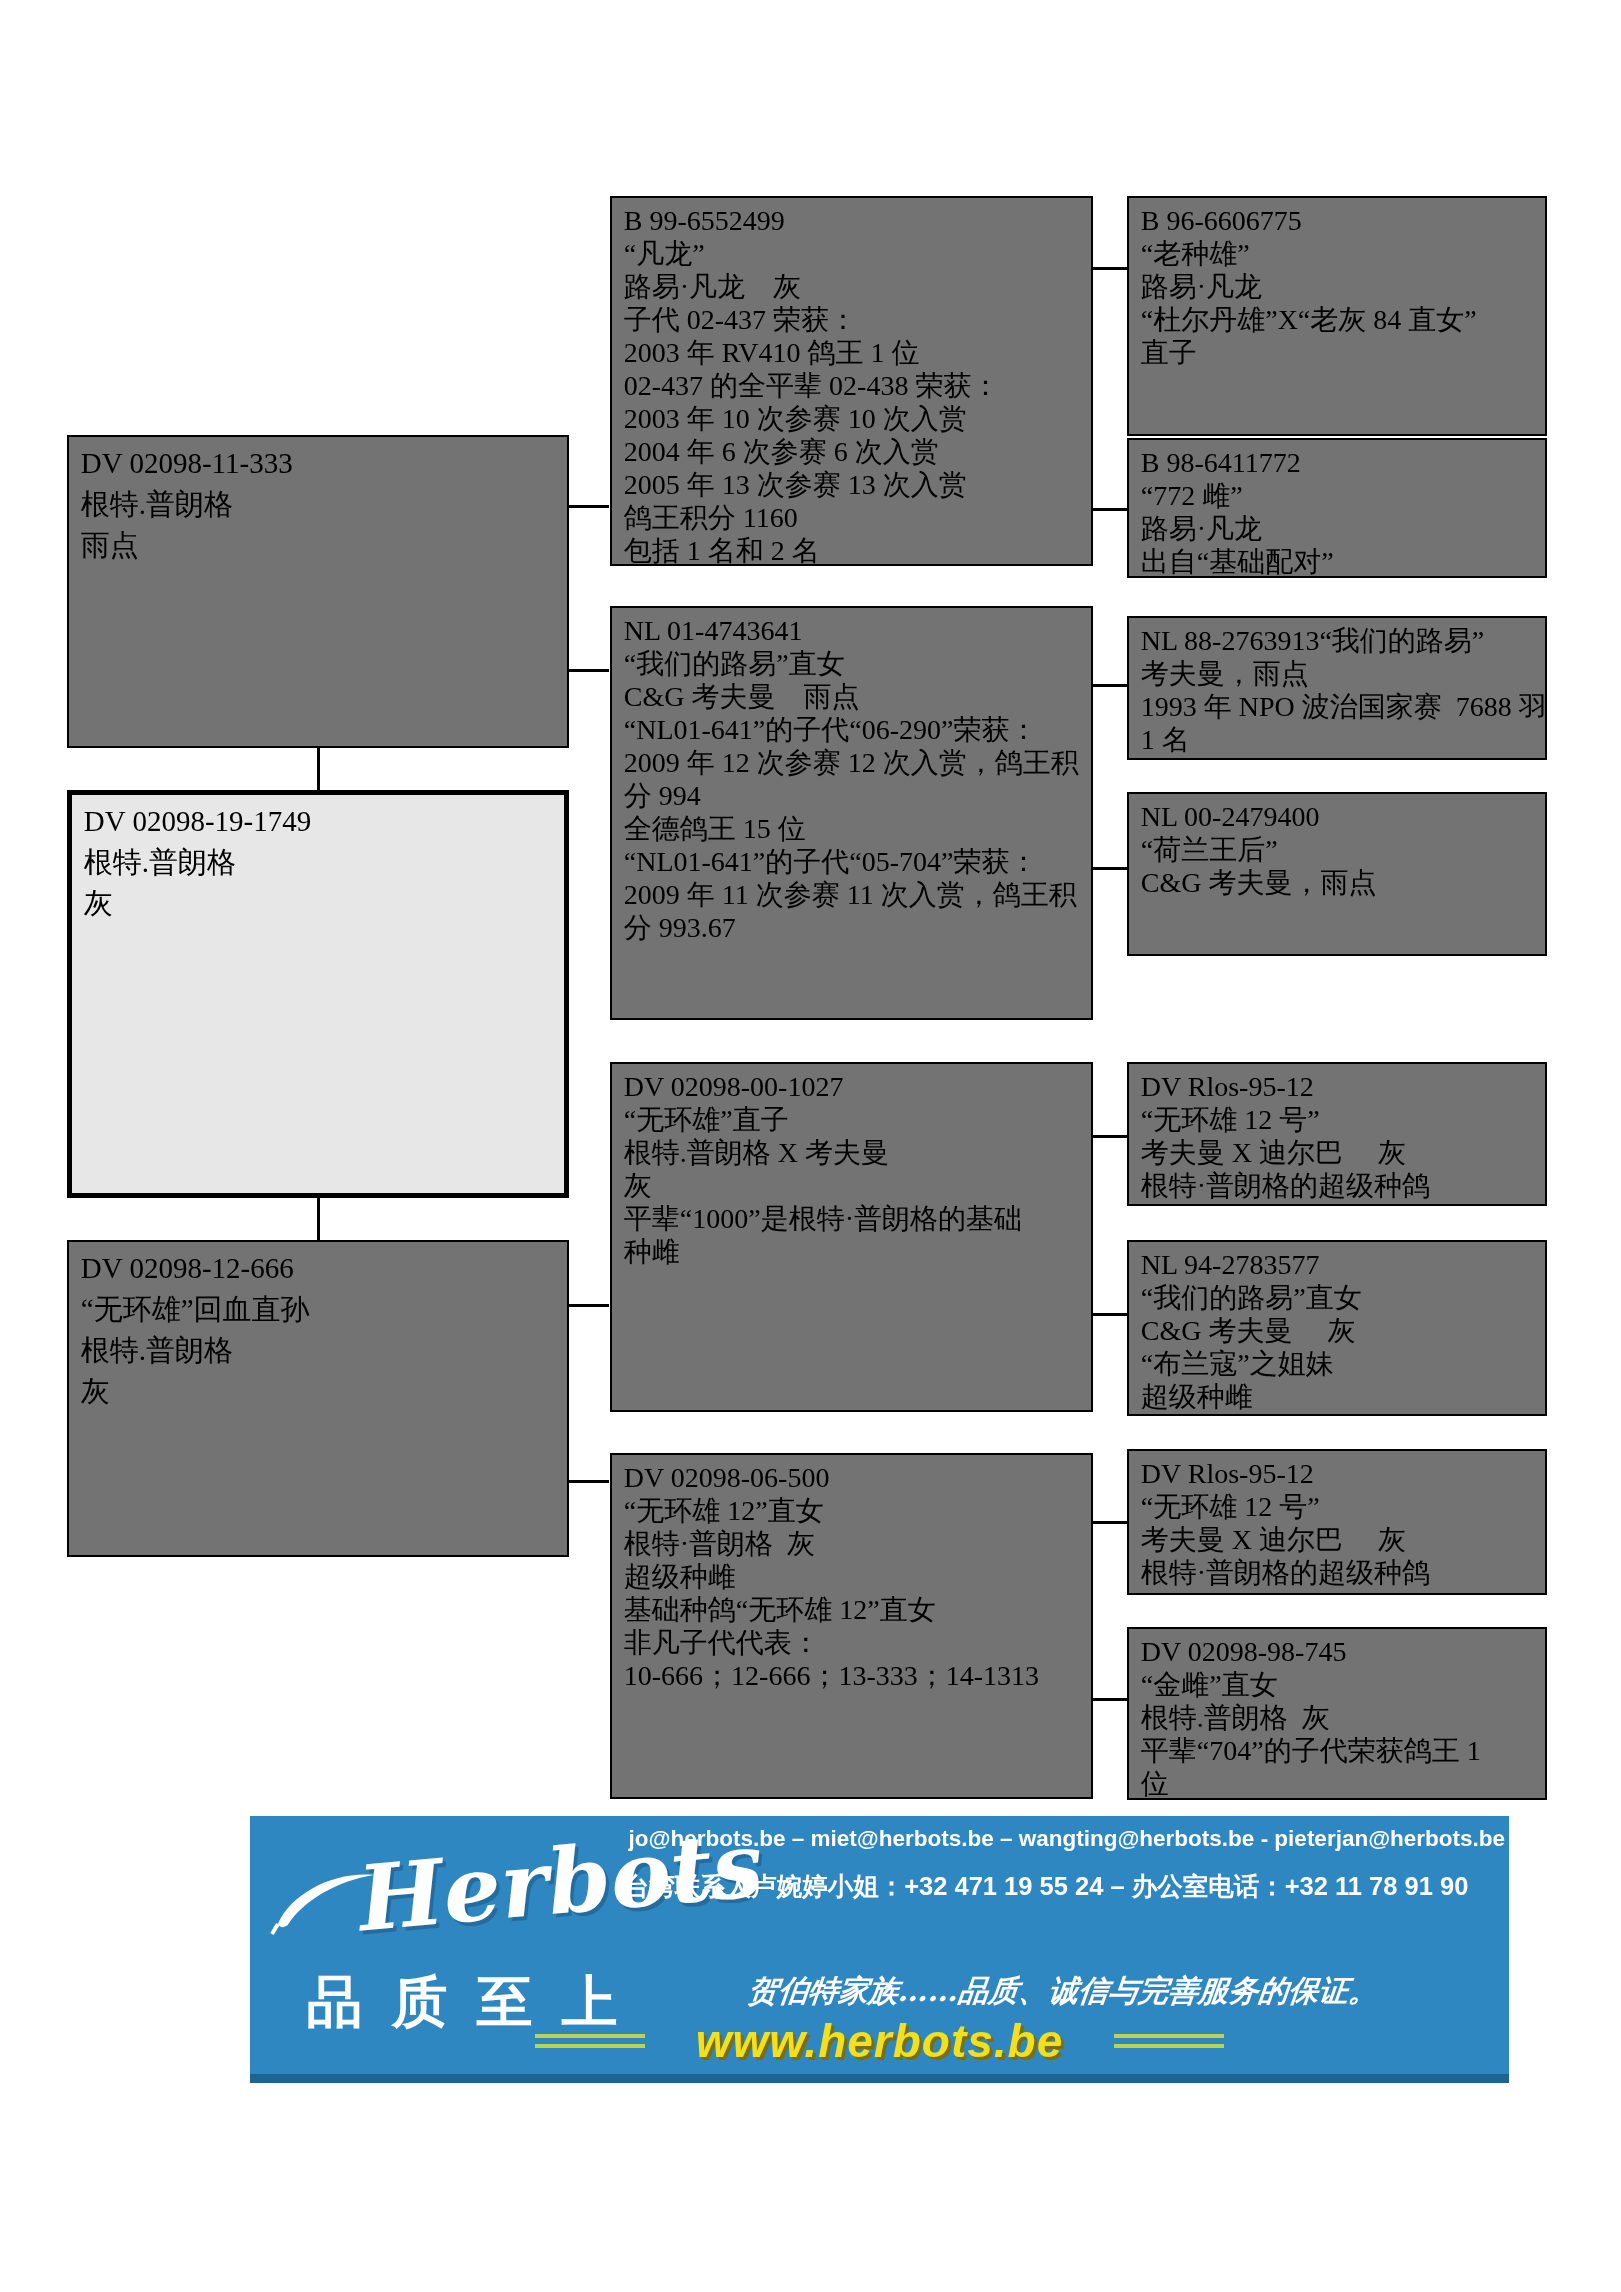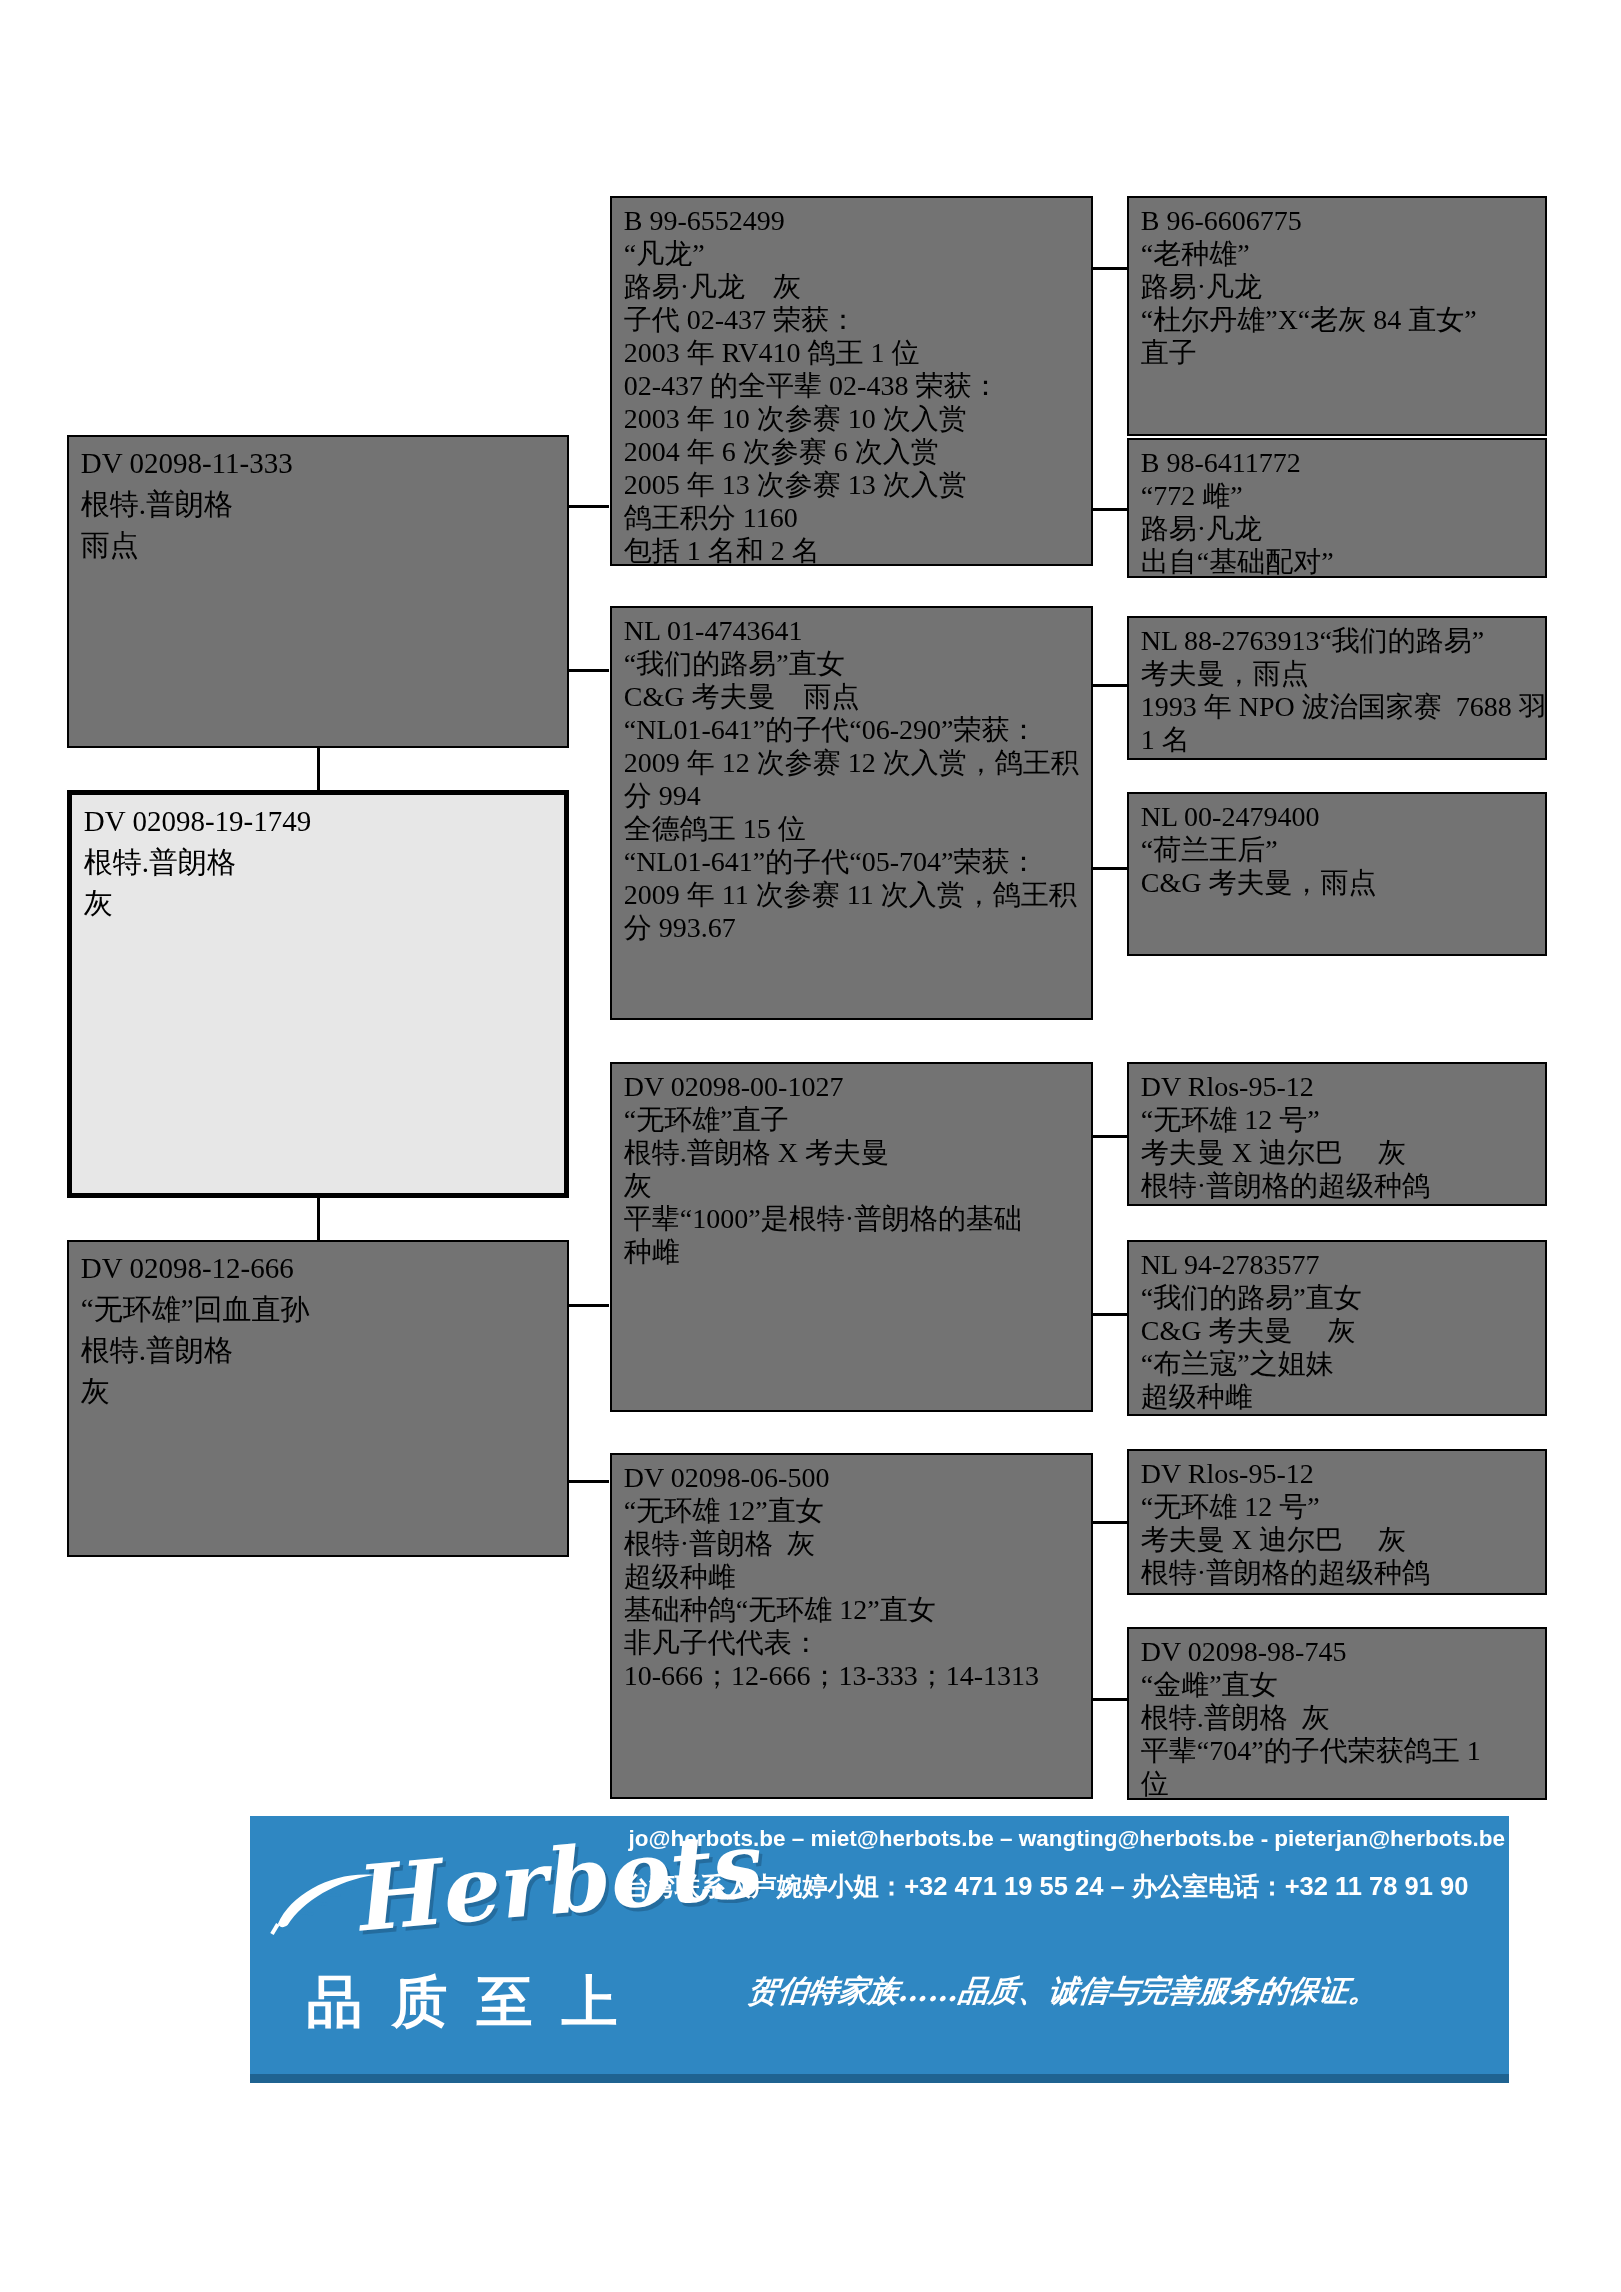--- a/index.html
+++ b/index.html
@@ -208,16 +208,21 @@
       <div class="brand-sub">品质至上</div>
     </div>
 
     <div class="contact">
       <div class="emails">jo@herbots.be – miet@herbots.be – wangting@herbots.be - pieterjan@herbots.be</div>
       <div class="c-line">台湾联系人卢婉婷小姐：+32 471 19 55 24 – 办公室电话：+32 11 78 91 90</div>
     </div>
 
     <div class="slogan">贺伯特家族……品质、诚信与完善服务的保证。</div>
 
+    <div class="url-row">
+      <div class="dline"></div>
+      <div class="url">www.herbots.be</div>
+      <div class="dline"></div>
+    </div>
   </div>
 
 </div>
 
 
 </body></html>

